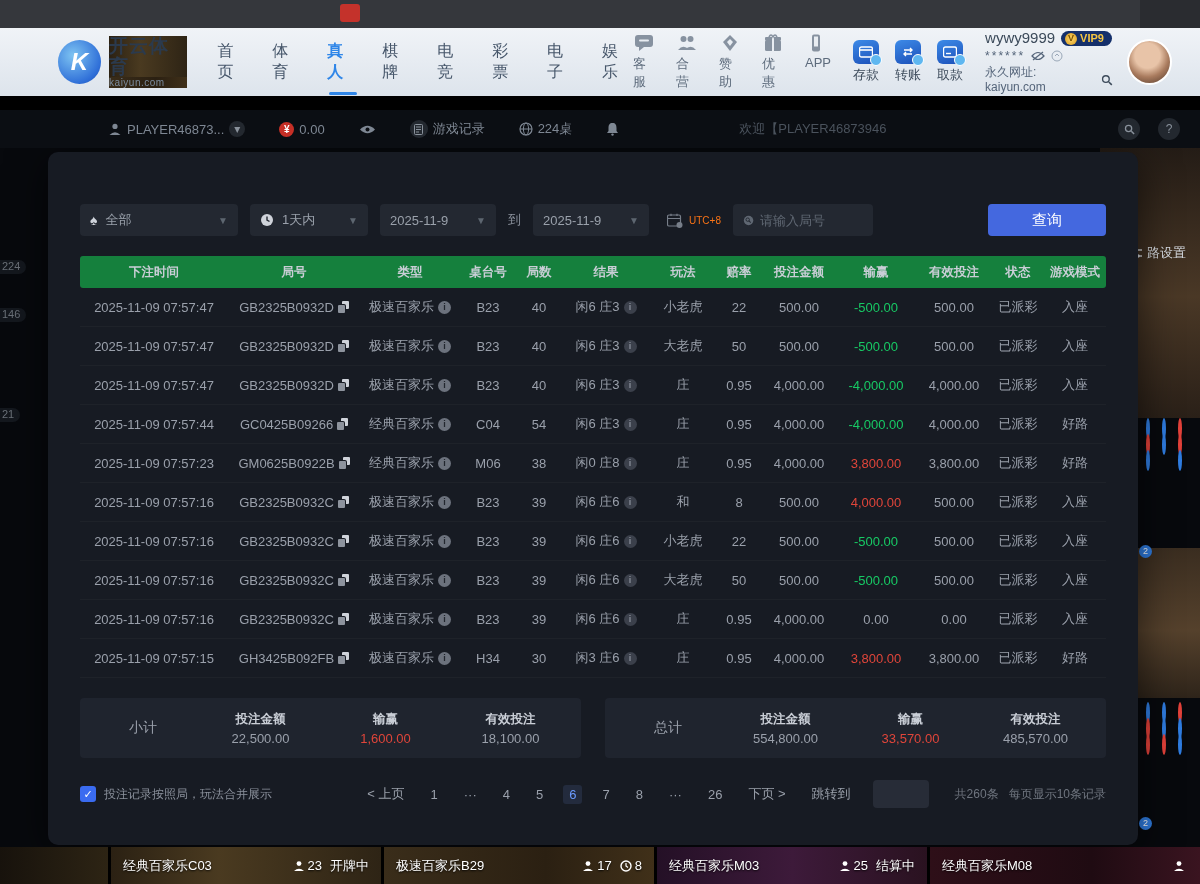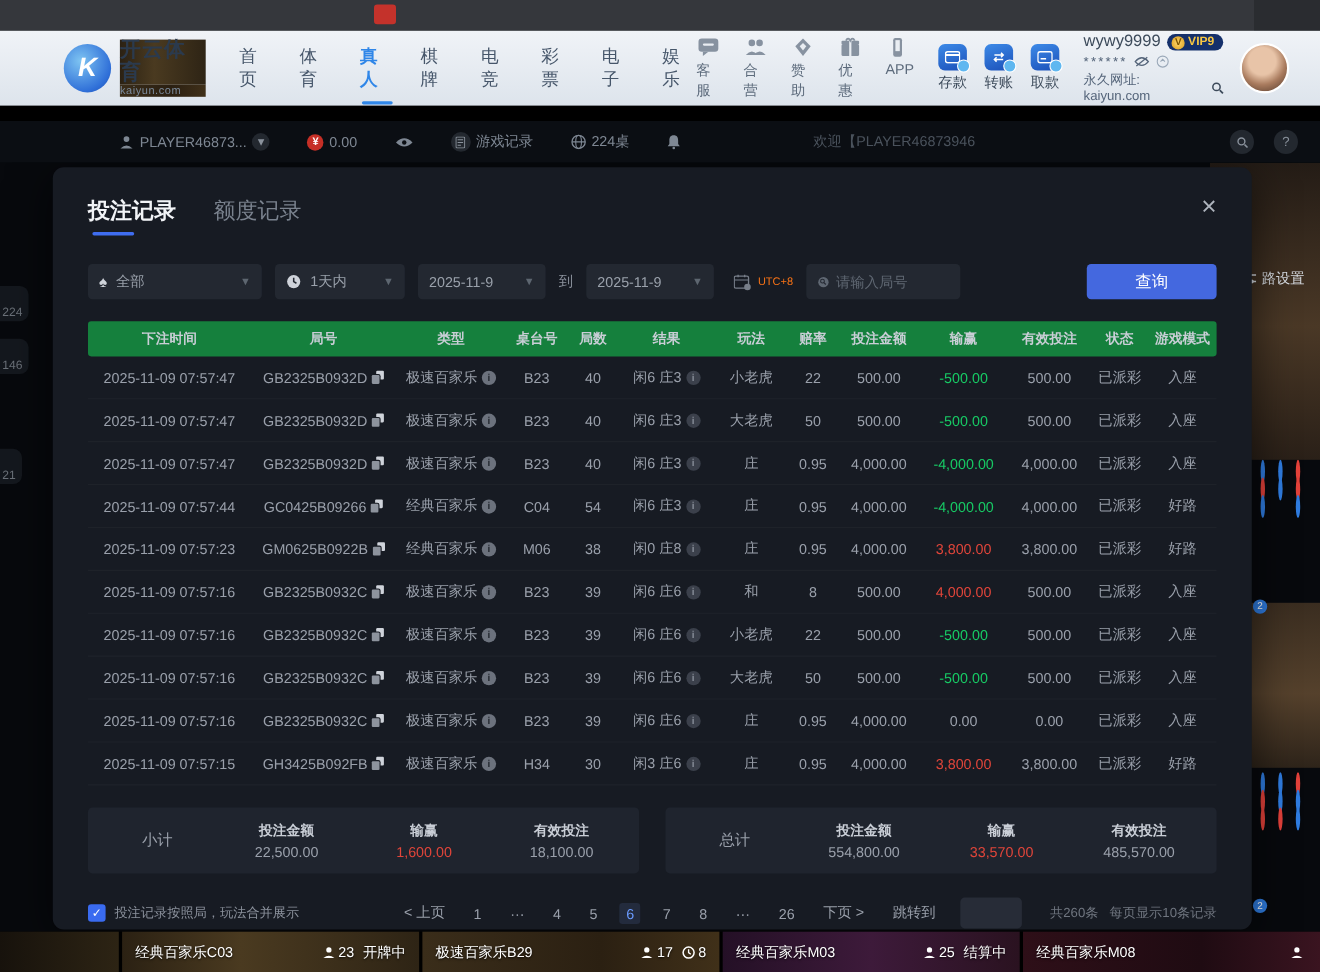--- a/index.html
+++ b/index.html
@@ -60,21 +60,21 @@
   .coin { width:15px; height:15px; border-radius:50%; background:#c62f26; color:#fff; font-size:10px;
     display:flex; align-items:center; justify-content:center; font-weight:bold;}
   .welcome { margin-left:110px; color:#4a525c; font-size:13px; }
   .sh-right { margin-left:auto; display:flex; gap:18px; }
   .circle-ic { width:22px; height:22px; border-radius:50%; background:#23282f; color:#8a929c;
     font-size:12px; display:flex; align-items:center; justify-content:center; cursor:pointer;}
 
   
   .stage { position:relative; height:736px; background:#07090d; overflow:hidden; }
   .left-badge { position:absolute; left:0; color:#6a7078; font-size:11px; background:#14181e;
-    padding:18px 6px 2px 2px; border-radius:0 8px 8px 0; }
+    padding:0 6px 2px 2px; border-radius:0 8px 8px 0; }
   .right-panel { position:absolute; right:0; top:0; width:100px; height:700px; }
   .dealer-a { position:absolute; right:0; top:0; width:100px; height:270px;
     background:linear-gradient(180deg,#241c16,#4a3826 55%,#2a2018); }
   .dealer-b { position:absolute; right:0; top:400px; width:100px; height:150px;
     background:linear-gradient(180deg,#3a2d20,#55412c 55%,#2e241a); }
   .road-set { position:absolute; right:14px; top:96px; color:#d8dde3; font-size:13px;
     display:flex; align-items:center; gap:5px;}
   .road-cluster { position:absolute; display:grid; grid-template-columns:repeat(5,16px); grid-auto-rows:16px; }
   .ring { width:11px; height:11px; border-radius:50%; border:2.5px solid; }
   .ring.r { border-color:#e2413a; } .ring.b { border-color:#2f7ce0; } .ring.e { border-color:transparent; }
@@ -431,27 +431,20 @@
           </div>
           <div class="mini-stat" style="right: 48px; top: 668px;">
             <span class="tie">和</span>
             <span>8</span>
             <span class="ball">2</span>
           </div>
         </div>
     </div>
 
     <div class="modal">
-      <div class="modal-head">
-        <div id="modalTabs" style="display:flex">
-            <span class="tab active">投注记录</span>
-            <span class="tab">额度记录</span>
-          </div>
-        <span class="close-x">×</span>
-      </div>
 
       <div class="filters">
         <div class="select sel-type">
           <span style="color:#cfd3da;font-size:14px">♠</span>
           <span>全部</span>
           <span class="arrow">▼</span>
         </div>
         <div class="select sel-range">
           <svg width="14" height="14" viewBox="0 0 14 14">
               <circle cx="7" cy="7" r="6" fill="#cfd3da"></circle>

